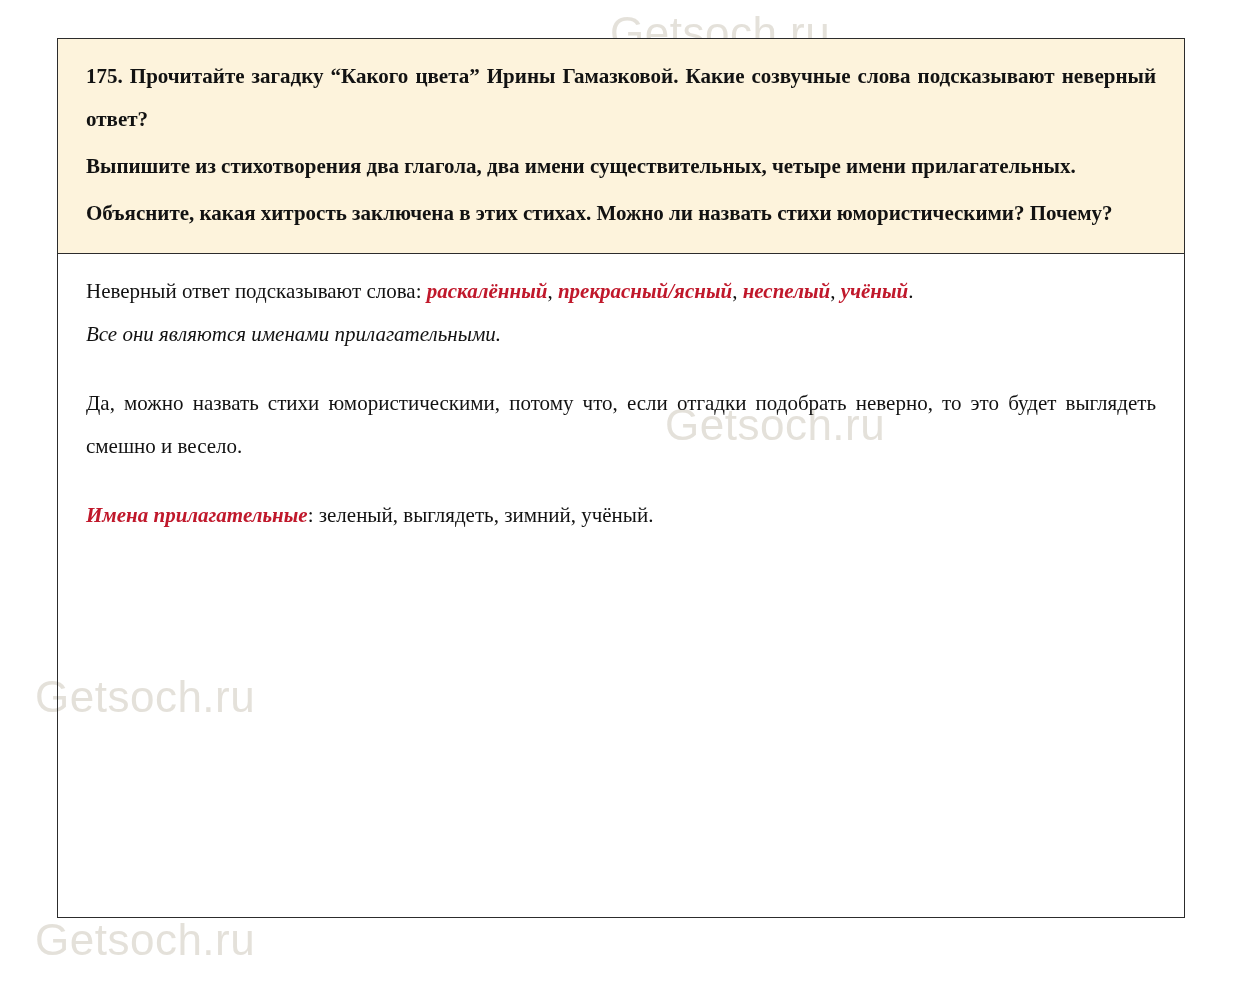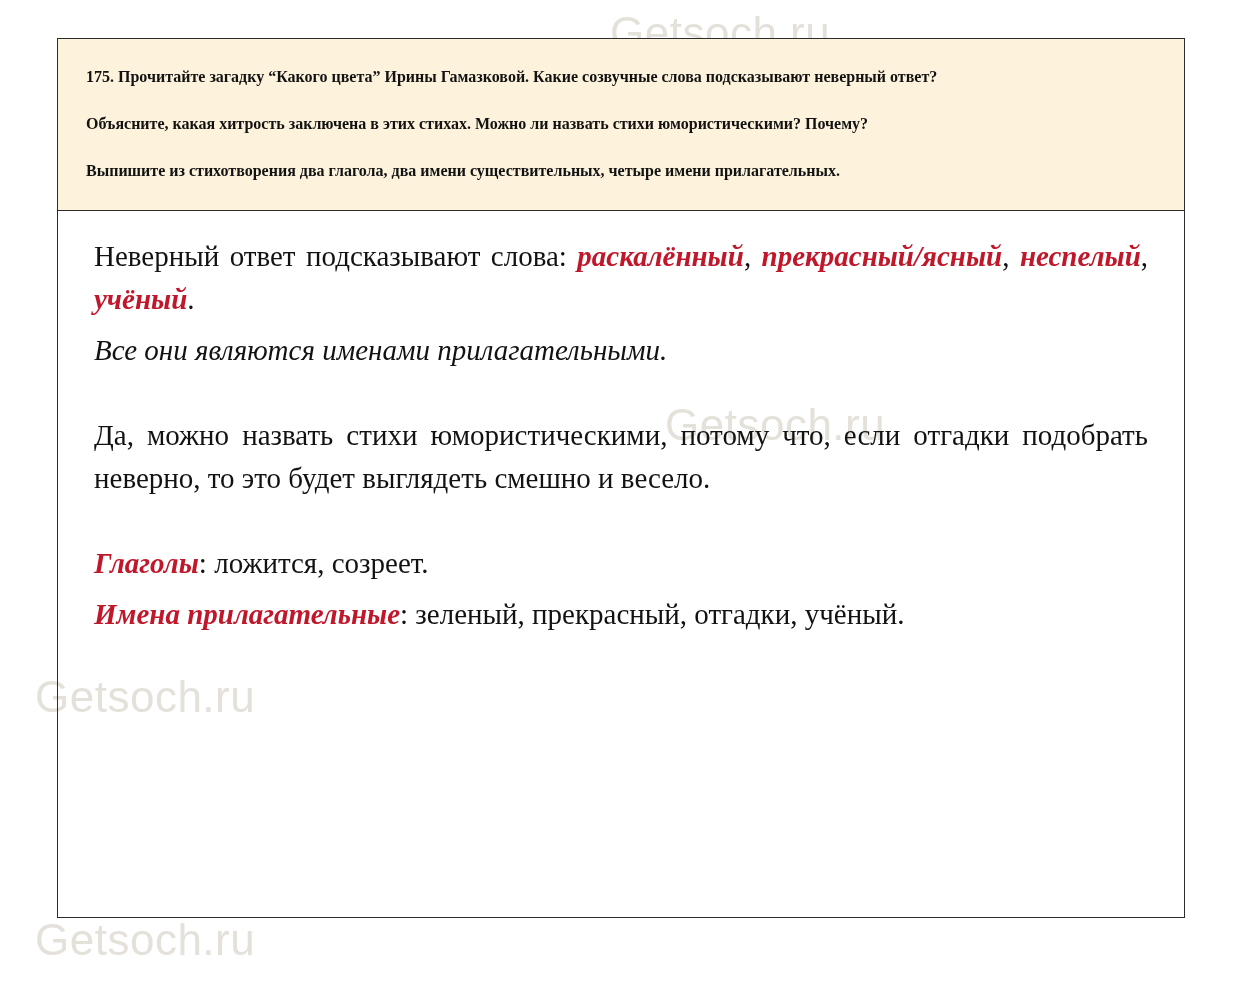--- a/index.html
+++ b/index.html
@@ -46,39 +46,39 @@
   }
 
   .task-block {
     background: #fdf3dc;
     border-bottom: 1px solid #2c2c2c;
     padding: 16px 28px 18px 28px;
     box-sizing: border-box;
   }
   .task-p {
     font-weight: bold;
-    font-size: 16px;
+    font-size: 21px;
     line-height: 43px;
     text-align: justify;
     text-align-last: left;
     color: #121212;
     margin: 0;
   }
   .task-p + .task-p { margin-top: 4px; }
 
   .answer-block {
     padding: 16px 28px 20px 28px;
     box-sizing: border-box;
     background: transparent;
   }
   .ans-p {
-    font-size: 29px;
+    font-size: 21px;
     line-height: 43px;
     color: #121212;
-    margin: 8px;
+    margin: 0;
     text-align: justify;
     text-align-last: left;
   }
   .ans-p.nojust { text-align: left; }
   .gap { height: 26px; }
 
   .red-i {
     color: #c0182b;
     font-style: italic;
     font-weight: bold;
@@ -93,36 +93,35 @@
 <div class="wm wm-1">Getsoch.ru</div>
 <div class="wm wm-2">Getsoch.ru</div>
 <div class="wm wm-3">Getsoch.ru</div>
 <div class="wm wm-4">Getsoch.ru</div>
 <div class="wm wm-5">Getsoch.ru</div>
 
 <div class="sheet">
 
   <div class="task-block">
     <p class="task-p">175.  Прочитайте  загадку  “Какого  цвета”  Ирины  Гамазковой.  Какие  созвучные  слова  подсказывают  неверный  ответ?</p>
+    <p class="task-p">Выпишите  из  стихотворения  два  глагола,  два  имени  существительных,  четыре  имени  прилагательных.</p>
     <p class="task-p">Объясните,  какая  хитрость  заключена  в  этих  стихах.  Можно  ли  назвать  стихи  юмористическими?  Почему?</p>
-    <p class="task-p">Выпишите  из  стихотворения  два  глагола,  два  имени  существительных,  четыре  имени  прилагательных.</p>
   </div>
 
   <div class="answer-block">
 
     <p class="ans-p"><span>Неверный   ответ   подсказывают   слова:  </span><span class="red-i">раскалённый</span><span>, </span><span class="red-i">прекрасный/ясный</span><span>, </span><span class="red-i">неспелый</span><span>,</span> <span class="red-i">учёный</span><span>.</span></p>
 
     <p class="ans-p nojust ital-plain">Все они являются именами прилагательными.</p>
 
     <div class="gap"></div>
 
 
     <p class="ans-p">Да,  можно  назвать  стихи  юмористическими,  потому  что,  если  отгадки  подобрать  неверно, то это будет выглядеть смешно и весело.</p>
 
     <div class="gap"></div>
 
-    <p class="ans-p nojust"><span class="red-i">Глаголы</span><span>: </span><span>ложится, созреет.</span></p>
 
 
-    <p class="ans-p nojust"><span class="red-i">Имена прилагательные</span><span>: </span><span>зеленый, прекрасный, отгадки, учёный.</span></p>
+    <p class="ans-p nojust"><span class="red-i">Имена прилагательные</span><span>: </span><span>зеленый, выглядеть, зимний, учёный.</span></p>
 
   </div>
 </div>
 
 </body></html>

